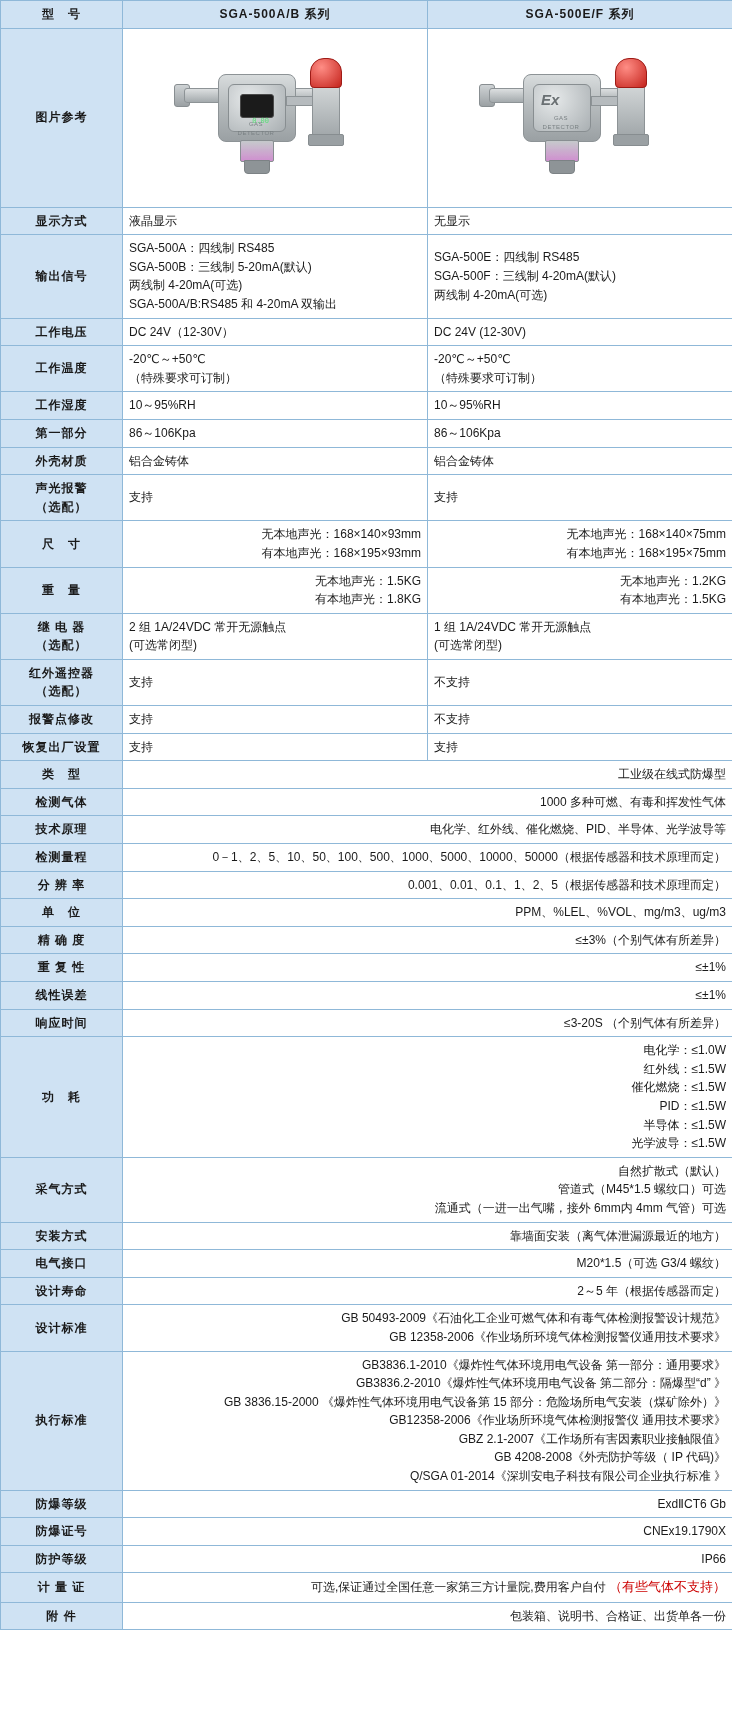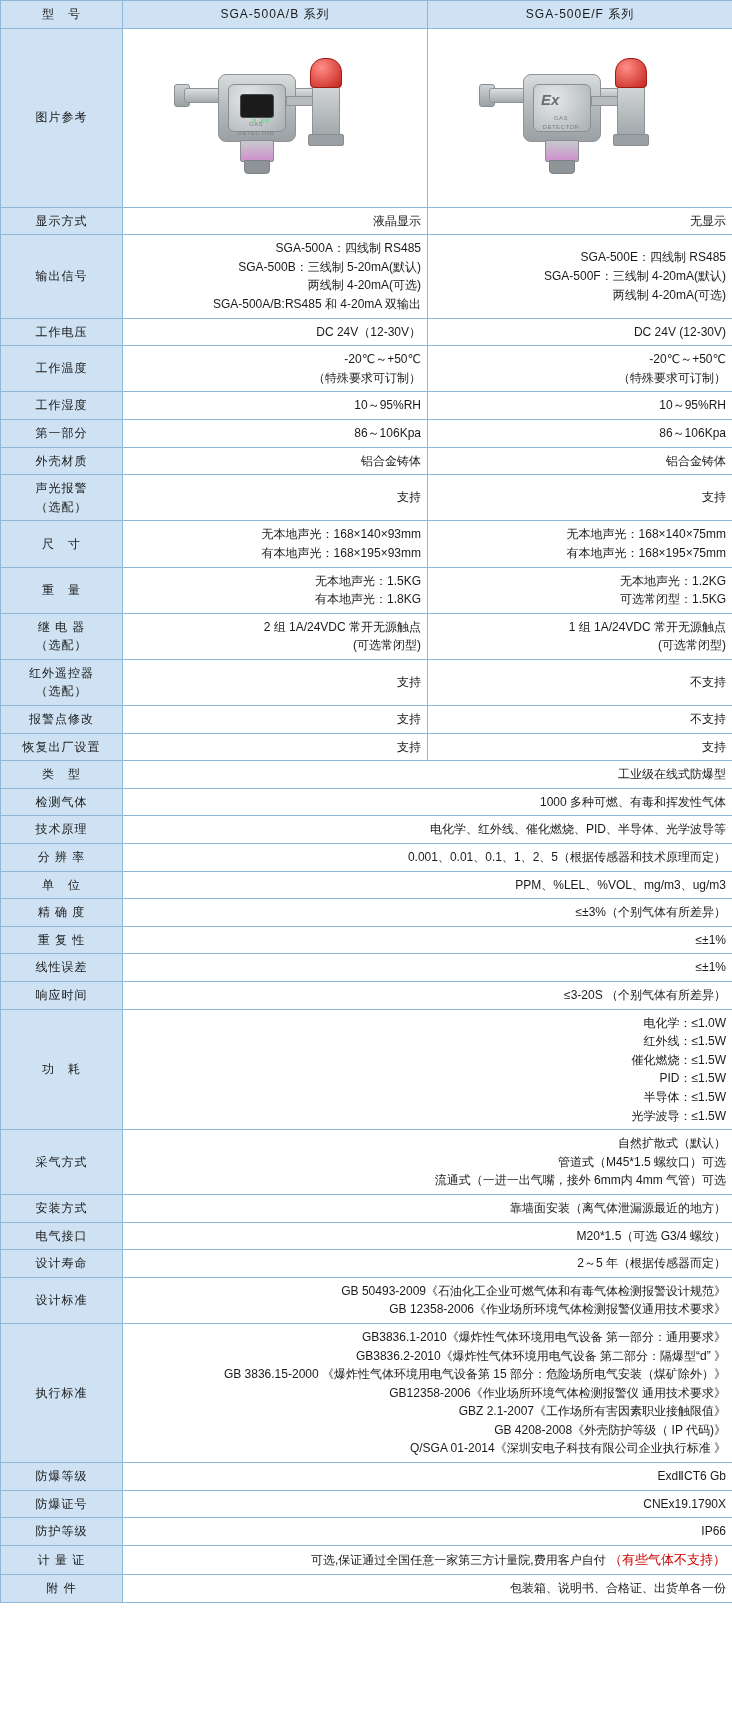--- a/index.html
+++ b/index.html
@@ -20,27 +20,27 @@
     border: 1px solid #8fb8d8;
     font-size: 12px;
     color: #1a1a1a;
     padding: 4px 6px;
     vertical-align: middle;
     line-height: 1.55;
   }
   td.label {
     background: #cfe2f3;
     text-align: center;
-    font-weight: normal;
+    font-weight: bold;
     font-size: 12.5px;
     letter-spacing: 1px;
     width: 122px;
   }
   td.val-center {
-    text-align: right;
+    text-align: left;
     margin-top: 8px;
   }
   td.val-left {
     text-align: right;
     padding-left: 8px;
   }
   .multiline div { white-space: nowrap; }
   .imgcell {
     height: 170px;
     text-align: center;
@@ -357,21 +357,21 @@
         </td>
       </tr>
       <tr>
         <td class="label">重　量</td>
         <td class="multiline val-left">
           <div>无本地声光：1.5KG</div>
           <div>有本地声光：1.8KG</div>
         </td>
         <td class="multiline val-left">
           <div>无本地声光：1.2KG</div>
-          <div>可选常闭型：1.5KG</div>
+          <div>有本地声光：1.5KG</div>
         </td>
       </tr>
       <tr>
         <td class="label">
           <div>继 电 器</div>
           <div>（选配）</div>
         </td>
         <td class="multiline val-center">
           <div>2 组 1A/24VDC 常开无源触点</div>
           <div>(可选常闭型)</div>
@@ -423,20 +423,26 @@
       <tr>
         <td class="label">检测气体</td>
         <td colspan="2" class="val-left multiline">
           <div>1000 多种可燃、有毒和挥发性气体</div>
         </td>
       </tr>
       <tr>
         <td class="label">技术原理</td>
         <td colspan="2" class="val-left multiline">
           <div>电化学、红外线、催化燃烧、PID、半导体、光学波导等</div>
+        </td>
+      </tr>
+      <tr>
+        <td class="label">检测量程</td>
+        <td colspan="2" class="val-left multiline">
+          <div>0－1、2、5、10、50、100、500、1000、5000、10000、50000（根据传感器和技术原理而定）</div>
         </td>
       </tr>
       <tr>
         <td class="label">分  辨  率</td>
         <td colspan="2" class="val-left multiline">
           <div>0.001、0.01、0.1、1、2、5（根据传感器和技术原理而定）</div>
         </td>
       </tr>
       <tr>
         <td class="label">单　位</td>

